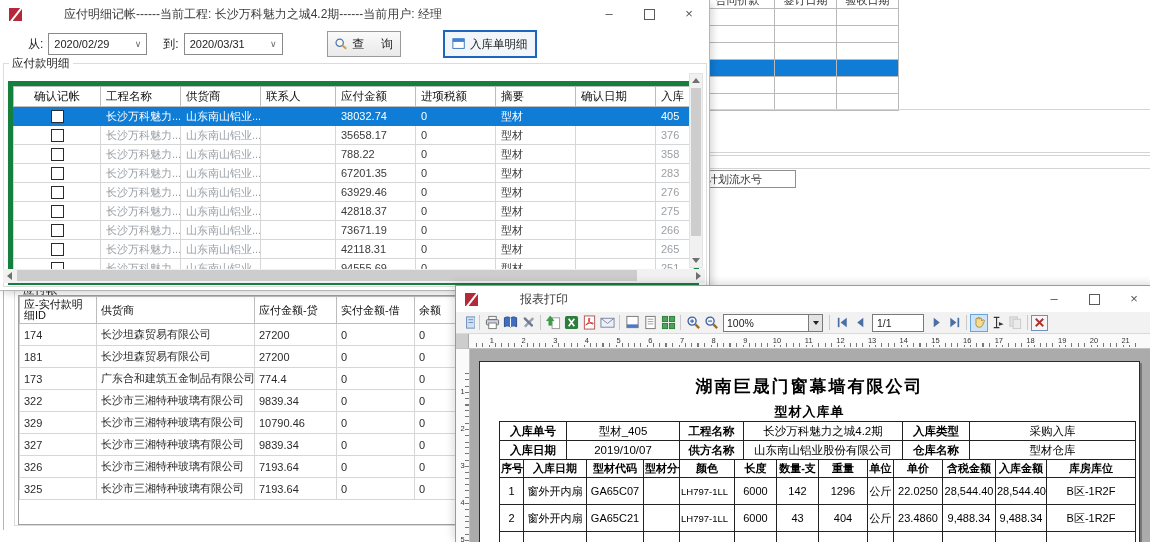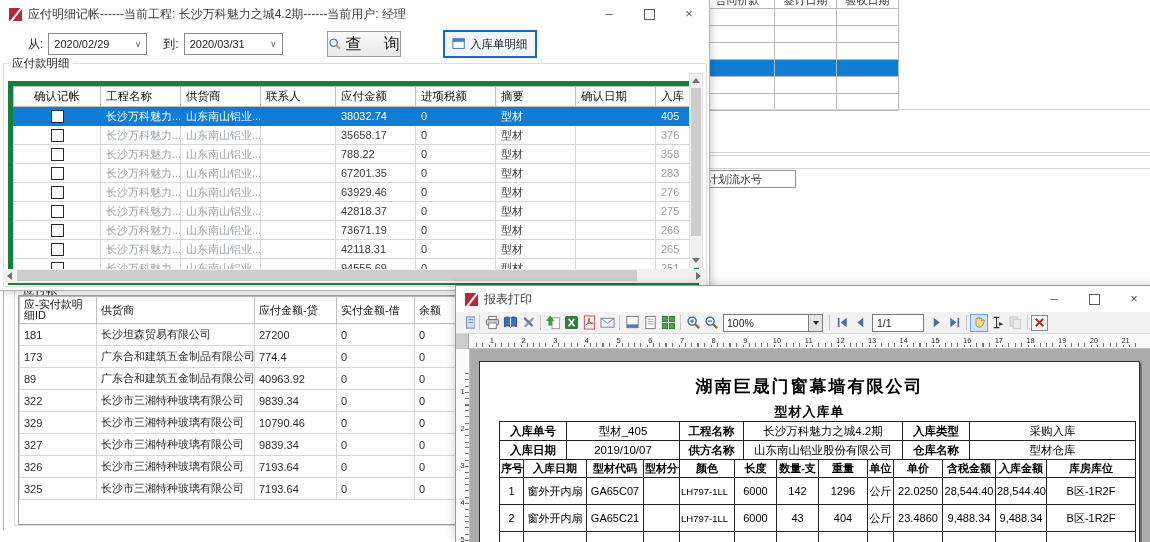--- a/index.html
+++ b/index.html
@@ -8,32 +8,32 @@
   
   .bg-table{position:absolute;left:700px;top:-9px;border-collapse:collapse;table-layout:fixed;background:#fff;z-index:1;}
   .bg-table td,.bg-table th{border:1px solid #b9b9b9;height:16px;padding:0 3px;font-weight:normal;font-size:11px;color:#333;white-space:nowrap;overflow:hidden;}
   .bg-table tr.sel td{background:#0f7cd6;}
   .bg-line{position:absolute;height:1px;background:#d4d4d4;z-index:1;}
   .bg-field{position:absolute;left:704px;top:170px;width:88px;height:16px;border:1px solid #8f8f8f;font-size:11px;line-height:16px;color:#333;padding-left:2px;background:#fff;z-index:1;white-space:nowrap;overflow:hidden;}
   
   .titlebar{display:flex;align-items:center;height:28px;background:#fff;}
   .appicon{width:13px;height:13px;background:#b5283a;position:relative;margin:0 6px 0 9px;flex:none;overflow:hidden;}
   .appicon:after{content:'';position:absolute;left:6px;top:-2px;width:2px;height:18px;background:#fff;transform:rotate(38deg);}
-  .tb-title{font-size:12px;color:#3c3c3c;white-space:nowrap;overflow:hidden;}
+  .tb-title{font-size:12px;color:#3c3c3c;white-space:nowrap;overflow:hidden;margin-left:36px;}
   .tb-btns{margin-left:auto;display:flex;flex:none;}
   .tb-btn{width:40px;text-align:center;color:#555;font-size:13px;line-height:28px;cursor:default;}
   .maxbox{display:inline-block;width:9px;height:9px;border:1px solid #5a5a5a;vertical-align:middle;}
   
   #win1{position:absolute;left:0;top:0;width:710px;height:291px;background:#fff;z-index:5;
     border:1px solid #b5b5b5;border-left:none;border-top:none;box-shadow:3px 3px 7px rgba(0,0,0,.15);box-sizing:border-box;}
   .w1-controls{position:absolute;left:0;top:31px;height:26px;display:flex;align-items:center;}
   .ctl-label{margin-left:28px;font-size:12px;color:#222;}
   .combo{width:92px;height:20px;border:1px solid #8a8a8a;background:#fff;margin-left:5px;display:flex;align-items:center;font-size:11px;color:#222;padding-left:5px;box-sizing:content-box;}
   .combo .arr{margin-left:auto;margin-right:5px;color:#666;font-size:9px;}
-  .btn{height:24px;border:1px solid #9a9a9a;background:linear-gradient(#fafafa,#e9e9e9);display:flex;align-items:center;justify-content:center;font-size:16px;color:#222;}
+  .btn{height:24px;border:1px solid #9a9a9a;background:linear-gradient(#fafafa,#e9e9e9);display:flex;align-items:center;justify-content:center;font-size:12px;color:#222;}
   #btn-query{width:72px;margin-left:44px;}
   #btn-query svg{margin-right:4px;}
   #btn-inbound{width:90px;margin-left:42px;border:2px solid #1a66c0;background:#f2f6fb;font-size:11.5px;}
   #btn-inbound svg{margin-right:4px;}
   .groupbox{position:absolute;border:1px solid #dcdcdc;}
   .group-label{position:absolute;top:-8px;left:5px;background:#fff;padding:0 3px;font-size:11.5px;color:#222;line-height:14px;}
   #w1-group{left:3px;top:63px;width:702px;height:222px;}
   #w1-tablewrap{position:absolute;left:8px;top:81px;width:681px;height:194px;overflow:hidden;border:5px solid #15803d;background:#fff;}
   table.grid{border-collapse:collapse;table-layout:fixed;}
   #w1-table{width:680px;font-size:11px;}
@@ -388,37 +388,37 @@
             <tr id="pp-headrow">
               <th>应-实付款明细ID</th>
               <th>供货商</th>
               <th>应付金额-贷</th>
               <th>实付金额-借</th>
               <th>余额</th>
             </tr>
           </thead>
         <tbody id="pp-tbody">
             <tr>
+              <td>174</td>
+              <td>长沙坦森贸易有限公司</td>
+              <td>27200</td>
+              <td>0</td>
+              <td>0</td>
+            </tr>
+            <tr>
               <td>181</td>
               <td>长沙坦森贸易有限公司</td>
               <td>27200</td>
               <td>0</td>
               <td>0</td>
             </tr>
             <tr>
               <td>173</td>
               <td>广东合和建筑五金制品有限公司</td>
               <td>774.4</td>
-              <td>0</td>
-              <td>0</td>
-            </tr>
-            <tr>
-              <td>89</td>
-              <td>广东合和建筑五金制品有限公司</td>
-              <td>40963.92</td>
               <td>0</td>
               <td>0</td>
             </tr>
             <tr>
               <td>322</td>
               <td>长沙市三湘特种玻璃有限公司</td>
               <td>9839.34</td>
               <td>0</td>
               <td>0</td>
             </tr>

